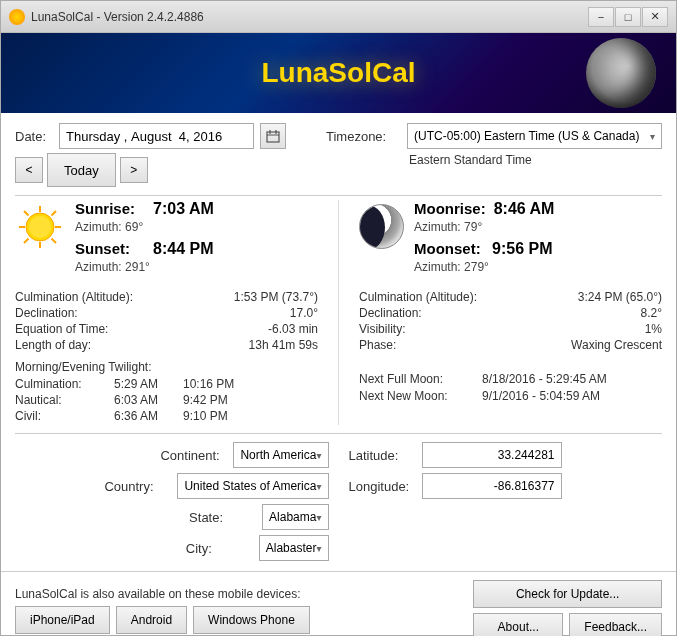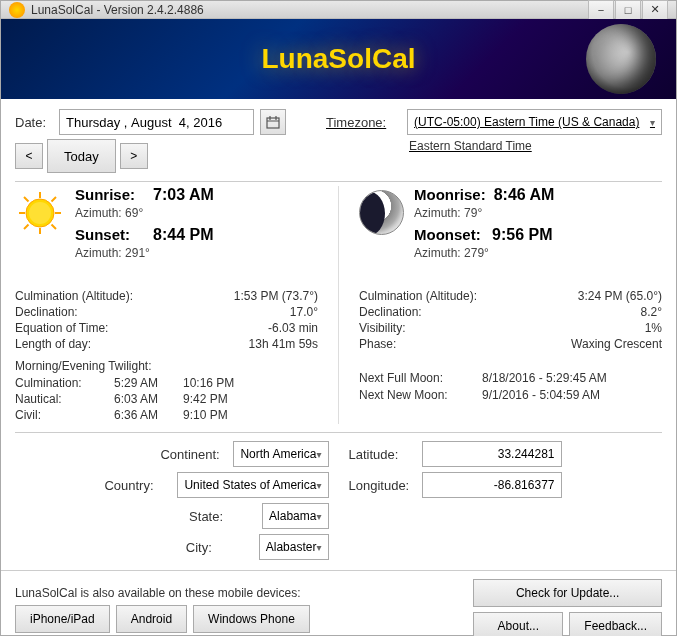--- a/index.html
+++ b/index.html
@@ -16,21 +16,21 @@
     .window {
       width: 677px;
       height: 636px;
       border: 1px solid #aaa;
       display: flex;
       flex-direction: column;
       background: #fff;
     }
     .title-bar {
       background: linear-gradient(to bottom, #e8e8e8, #d0d0d0);
-      height: 18px;
+      height: 32px;
       display: flex;
       align-items: center;
       padding: 0 8px;
       border-bottom: 1px solid #bbb;
       flex-shrink: 0;
       justify-content: space-between;
     }
     .title-bar-icon {
       width: 16px;
       height: 16px;
@@ -167,21 +167,20 @@
       font-size: 13px;
       display: flex;
       align-items: center;
     }
 
     .timezone-section {
       margin-left: 30px;
       display: flex;
       flex-direction: column;
       gap: 4px;
-      text-decoration: underline;
     }
     .tz-row {
       display: flex;
       align-items: center;
       gap: 6px;
     }
     .tz-label {
       font-size: 13px;
       color: #333;
       width: 75px;
@@ -281,21 +280,21 @@
       font-size: 12px;
       color: #444;
       margin-bottom: 6px;
       padding-left: 0;
     }
 
     .detail-grid {
       display: grid;
       grid-template-columns: auto auto;
       gap: 2px 8px;
-      margin-top: 23px;
+      margin-top: 10px;
     }
     .detail-label {
       font-size: 12px;
       color: #333;
     }
     .detail-value {
       font-size: 12px;
       color: #333;
       text-align: right;
     }

